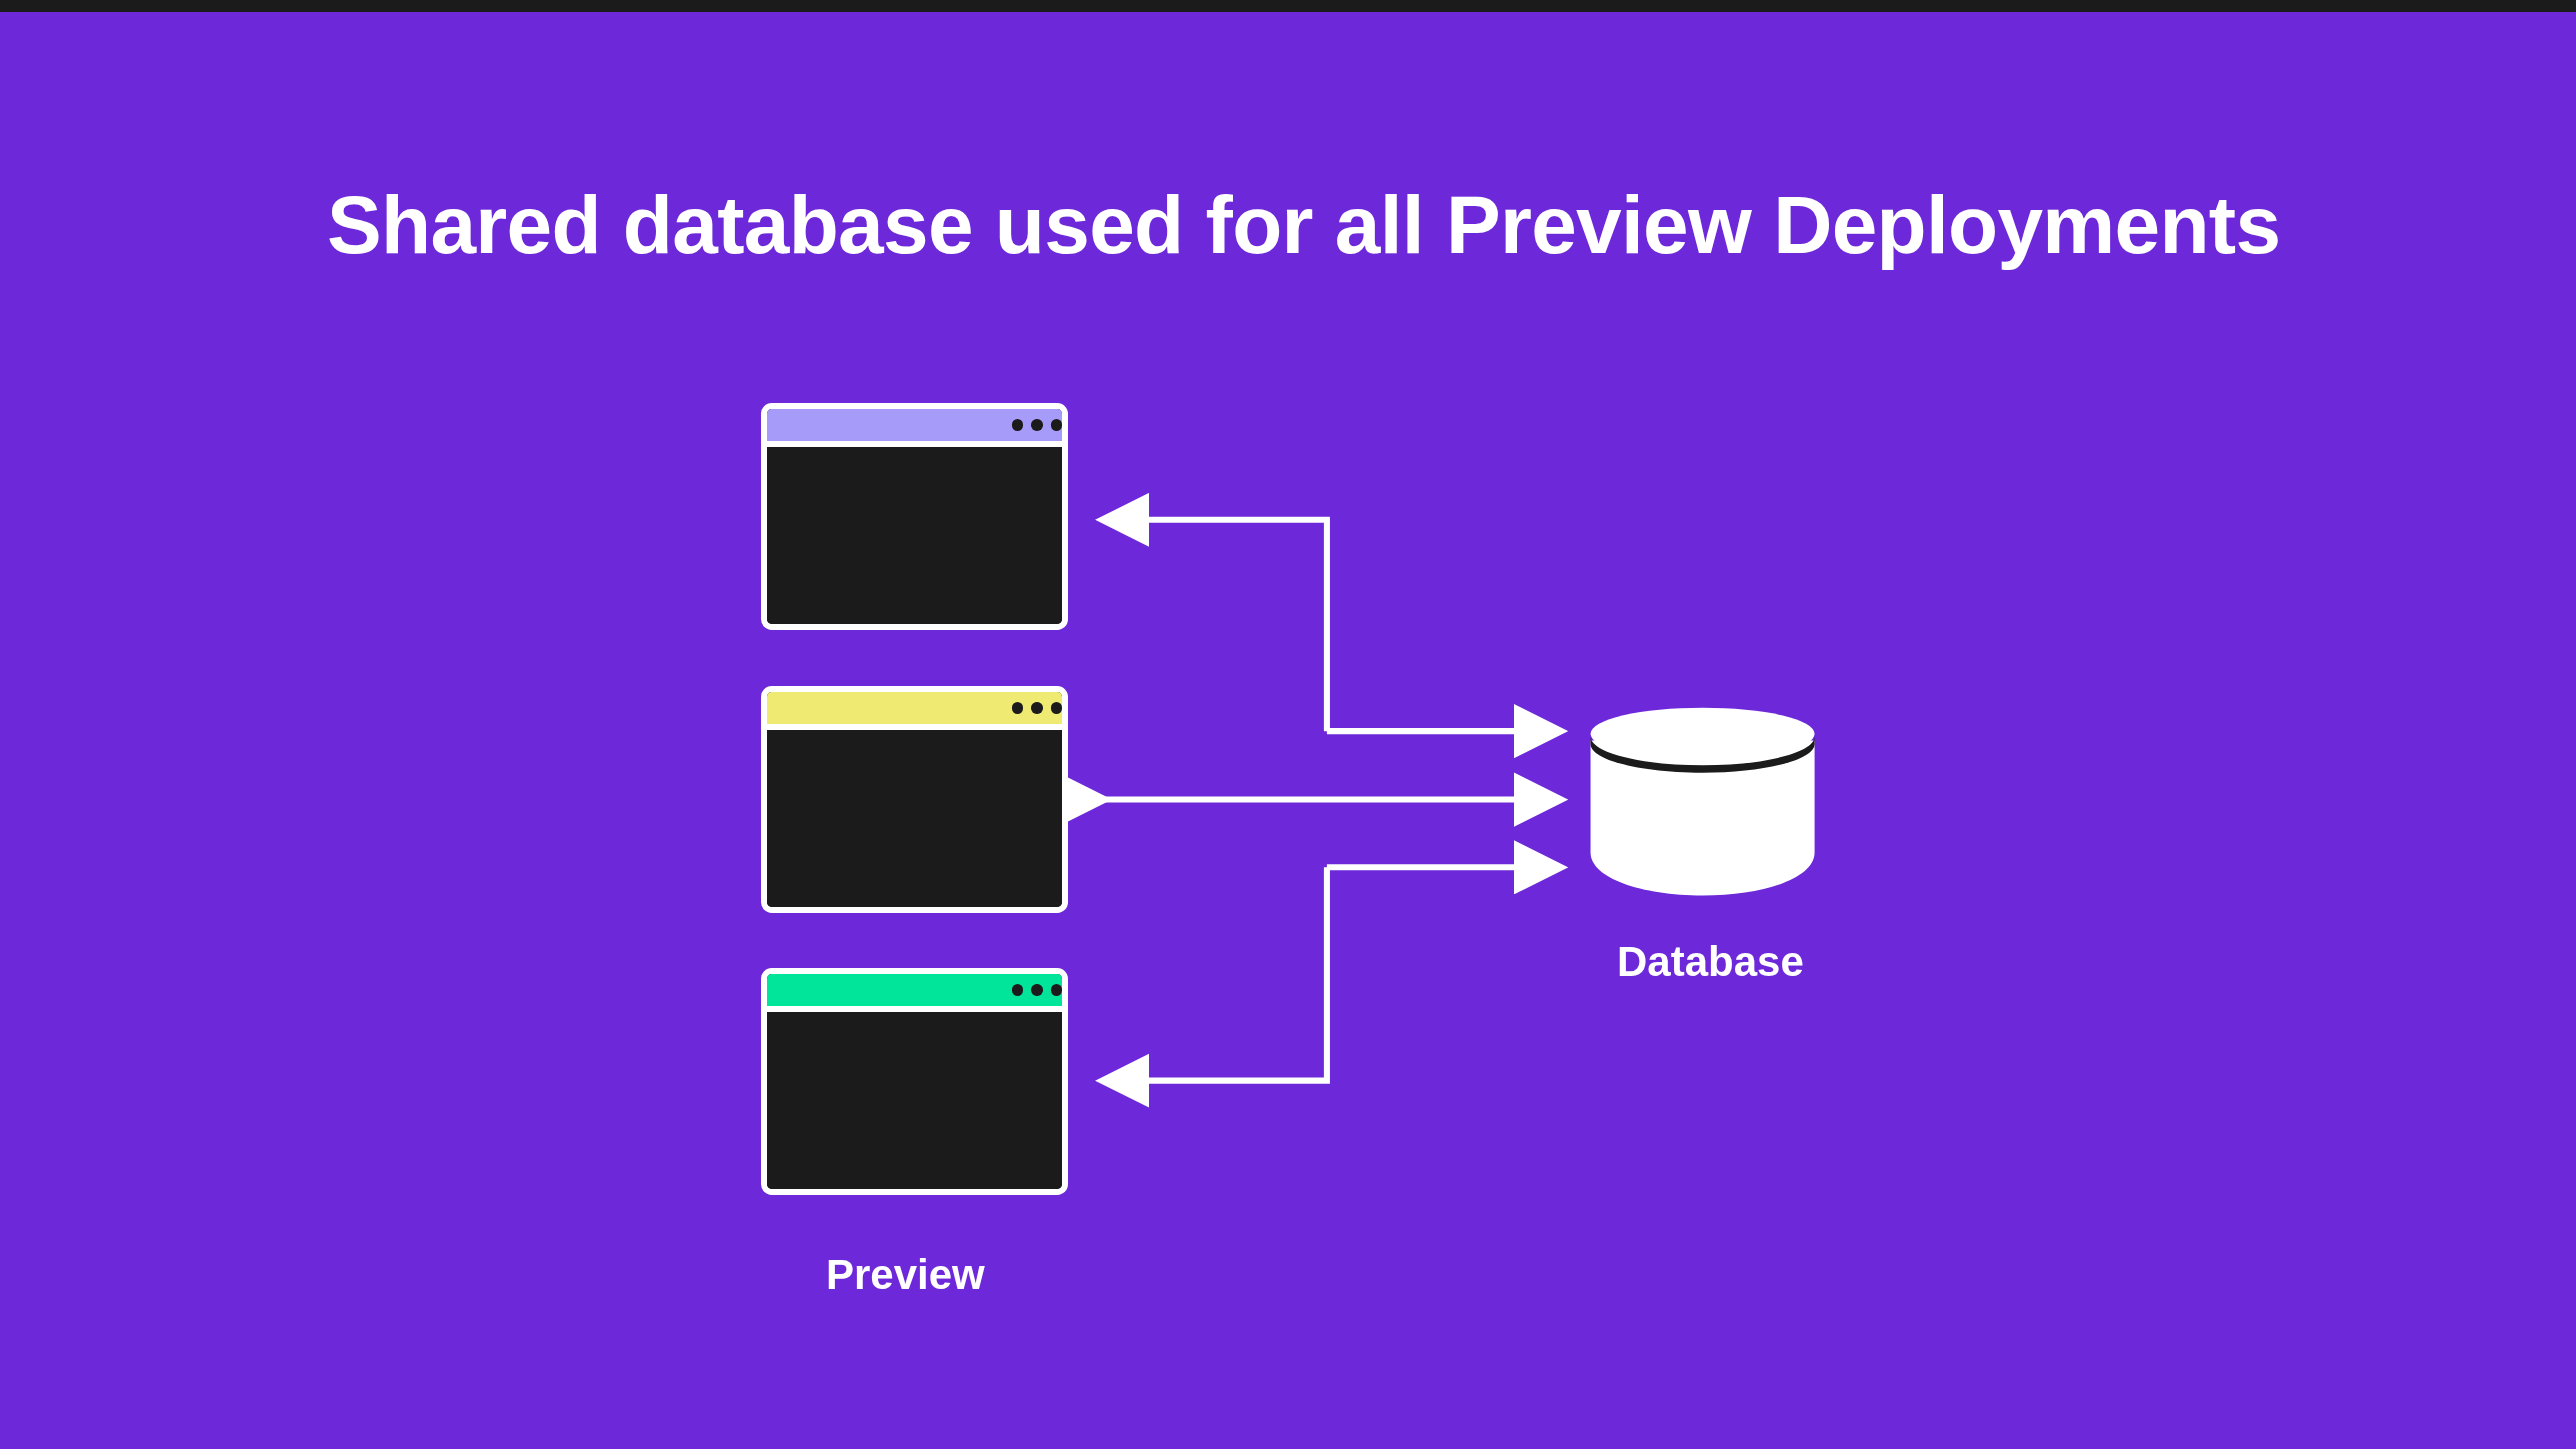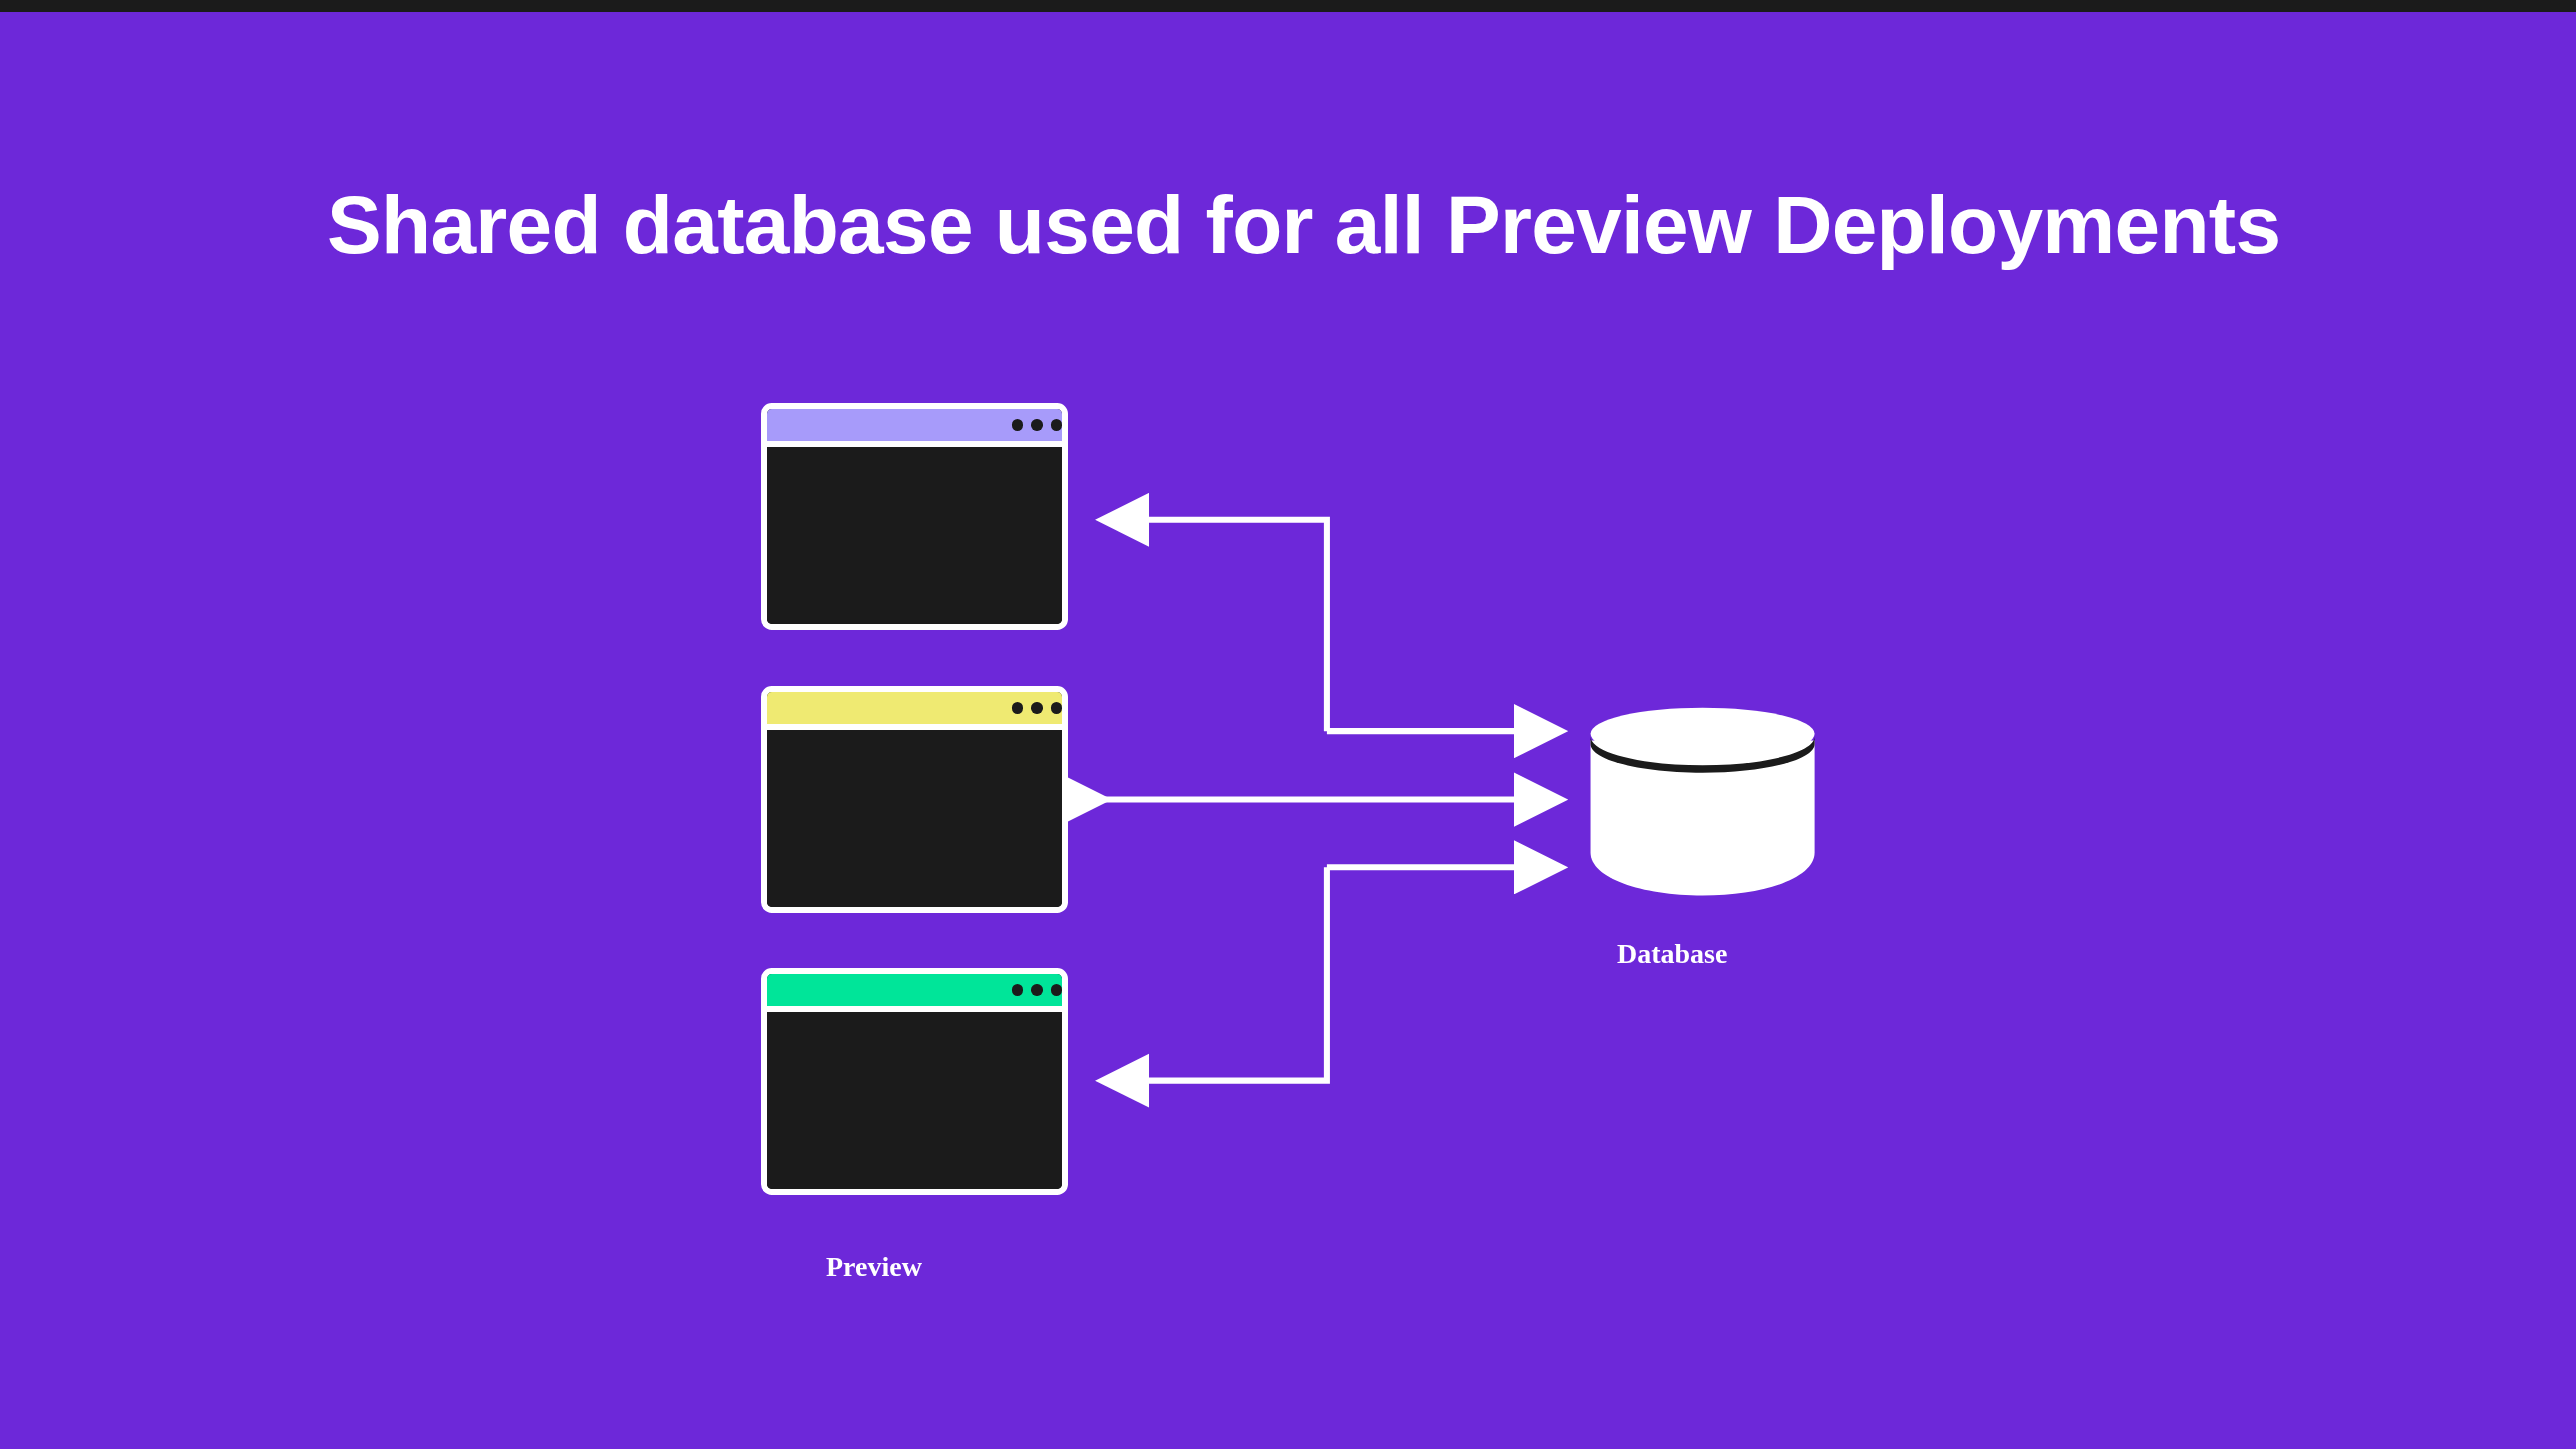--- a/index.html
+++ b/index.html
@@ -70,23 +70,23 @@
     background: #1b1b1b;
   }
 
   #win-purple { left: 761px; top: 391px; }
   #win-yellow { left: 761px; top: 674px; }
   #win-green  { left: 761px; top: 956px; }
 
   
   .mono-label {
     position: absolute;
-    font-family: Liberation Serif, serif;
+    font-family: Liberation Sans, sans-serif;
     font-weight: bold;
-    font-size: 28px;
+    font-size: 42px;
     color: #ffffff;
     white-space: nowrap;
   }
   #label-previews { left: 826px; top: 1239px; }
   #label-database { left: 1617px; top: 926px; }
 
   
   #wires {
     position: absolute;
     left: 0;

